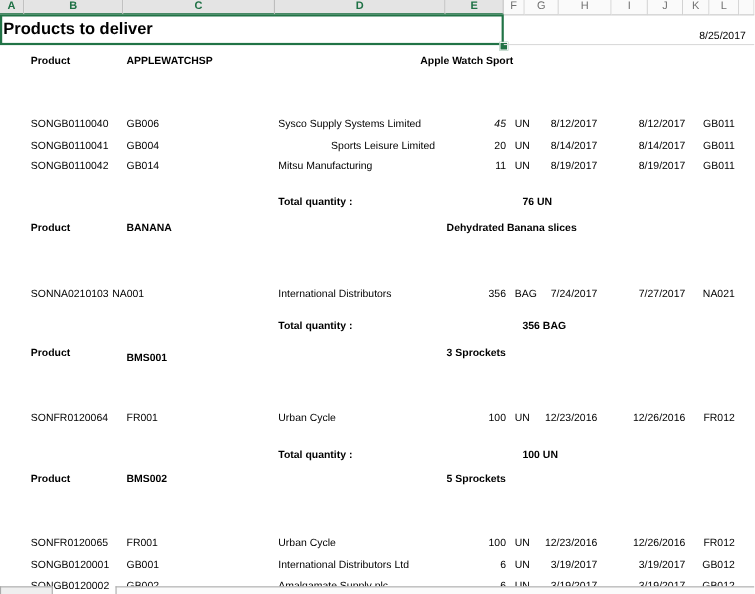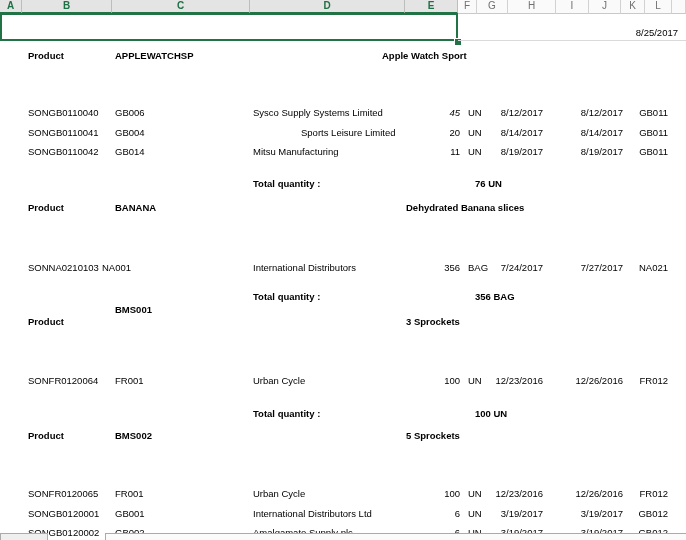--- a/index.html
+++ b/index.html
@@ -45,20 +45,21 @@
       <div class="cell" style="width: 31px;">G</div>
       <div class="cell" style="width: 48px;">H</div>
       <div class="cell" style="width: 33px;">I</div>
       <div class="cell" style="width: 32px;">J</div>
       <div class="cell" style="width: 24px;">K</div>
       <div class="cell" style="width: 27px;">L</div>
       <div class="cell" style="width: 14px;"></div>
     </div>
 
   <div class="titlebox"></div>
+  <span class="title">Products to deliver</span>
   <span class="datecell">8/25/2017</span>
   <div class="fillhandle"></div>
   <div class="row1grid"></div>
 
   <div id="report">
       <span class="t b" style="left: 28px; top: 50px;">Product</span>
       <span class="t b" style="left: 115px; top: 50px;">APPLEWATCHSP</span>
       <span class="t b" style="left: 382px; top: 50px;">Apple Watch Sport</span>
       <span class="t" style="left: 28px; top: 107px;">SONGB0110040</span>
       <span class="t" style="left: 115px; top: 107px;">GB006</span>
@@ -93,21 +94,21 @@
       <span class="t" style="left: 102px; top: 262px; text-align: center;">NA001</span>
       <span class="t" style="left: 253px; top: 262px;">International Distributors</span>
       <span class="t ra" style="left: 400px; top: 262px; width: 60px;">356</span>
       <span class="t" style="left: 468px; top: 262px;">BAG</span>
       <span class="t ra" style="left: 461px; top: 262px; width: 82px;">7/24/2017</span>
       <span class="t ra" style="left: 543px; top: 262px; width: 80px;">7/27/2017</span>
       <span class="t ra" style="left: 606px; top: 262px; width: 62px;">NA021</span>
       <span class="t b" style="left: 253px; top: 291px;">Total quantity :</span>
       <span class="t b" style="left: 475px; top: 291px;">356 BAG</span>
       <span class="t b" style="left: 28px; top: 316px;">Product</span>
-      <span class="t b" style="left: 115px; top: 304px;">BMS001</span>
+      <span class="t b" style="left: 115px; top: 320px;">BMS001</span>
       <span class="t b" style="left: 406px; top: 316px;">3 Sprockets</span>
       <span class="t" style="left: 28px; top: 375px;">SONFR0120064</span>
       <span class="t" style="left: 115px; top: 375px;">FR001</span>
       <span class="t" style="left: 253px; top: 375px;">Urban Cycle</span>
       <span class="t ra" style="left: 400px; top: 375px; width: 60px;">100</span>
       <span class="t" style="left: 468px; top: 375px;">UN</span>
       <span class="t ra" style="left: 461px; top: 375px; width: 82px;">12/23/2016</span>
       <span class="t ra" style="left: 543px; top: 375px; width: 80px;">12/26/2016</span>
       <span class="t ra" style="left: 606px; top: 375px; width: 62px;">FR012</span>
       <span class="t b" style="left: 253px; top: 408px;">Total quantity :</span>

